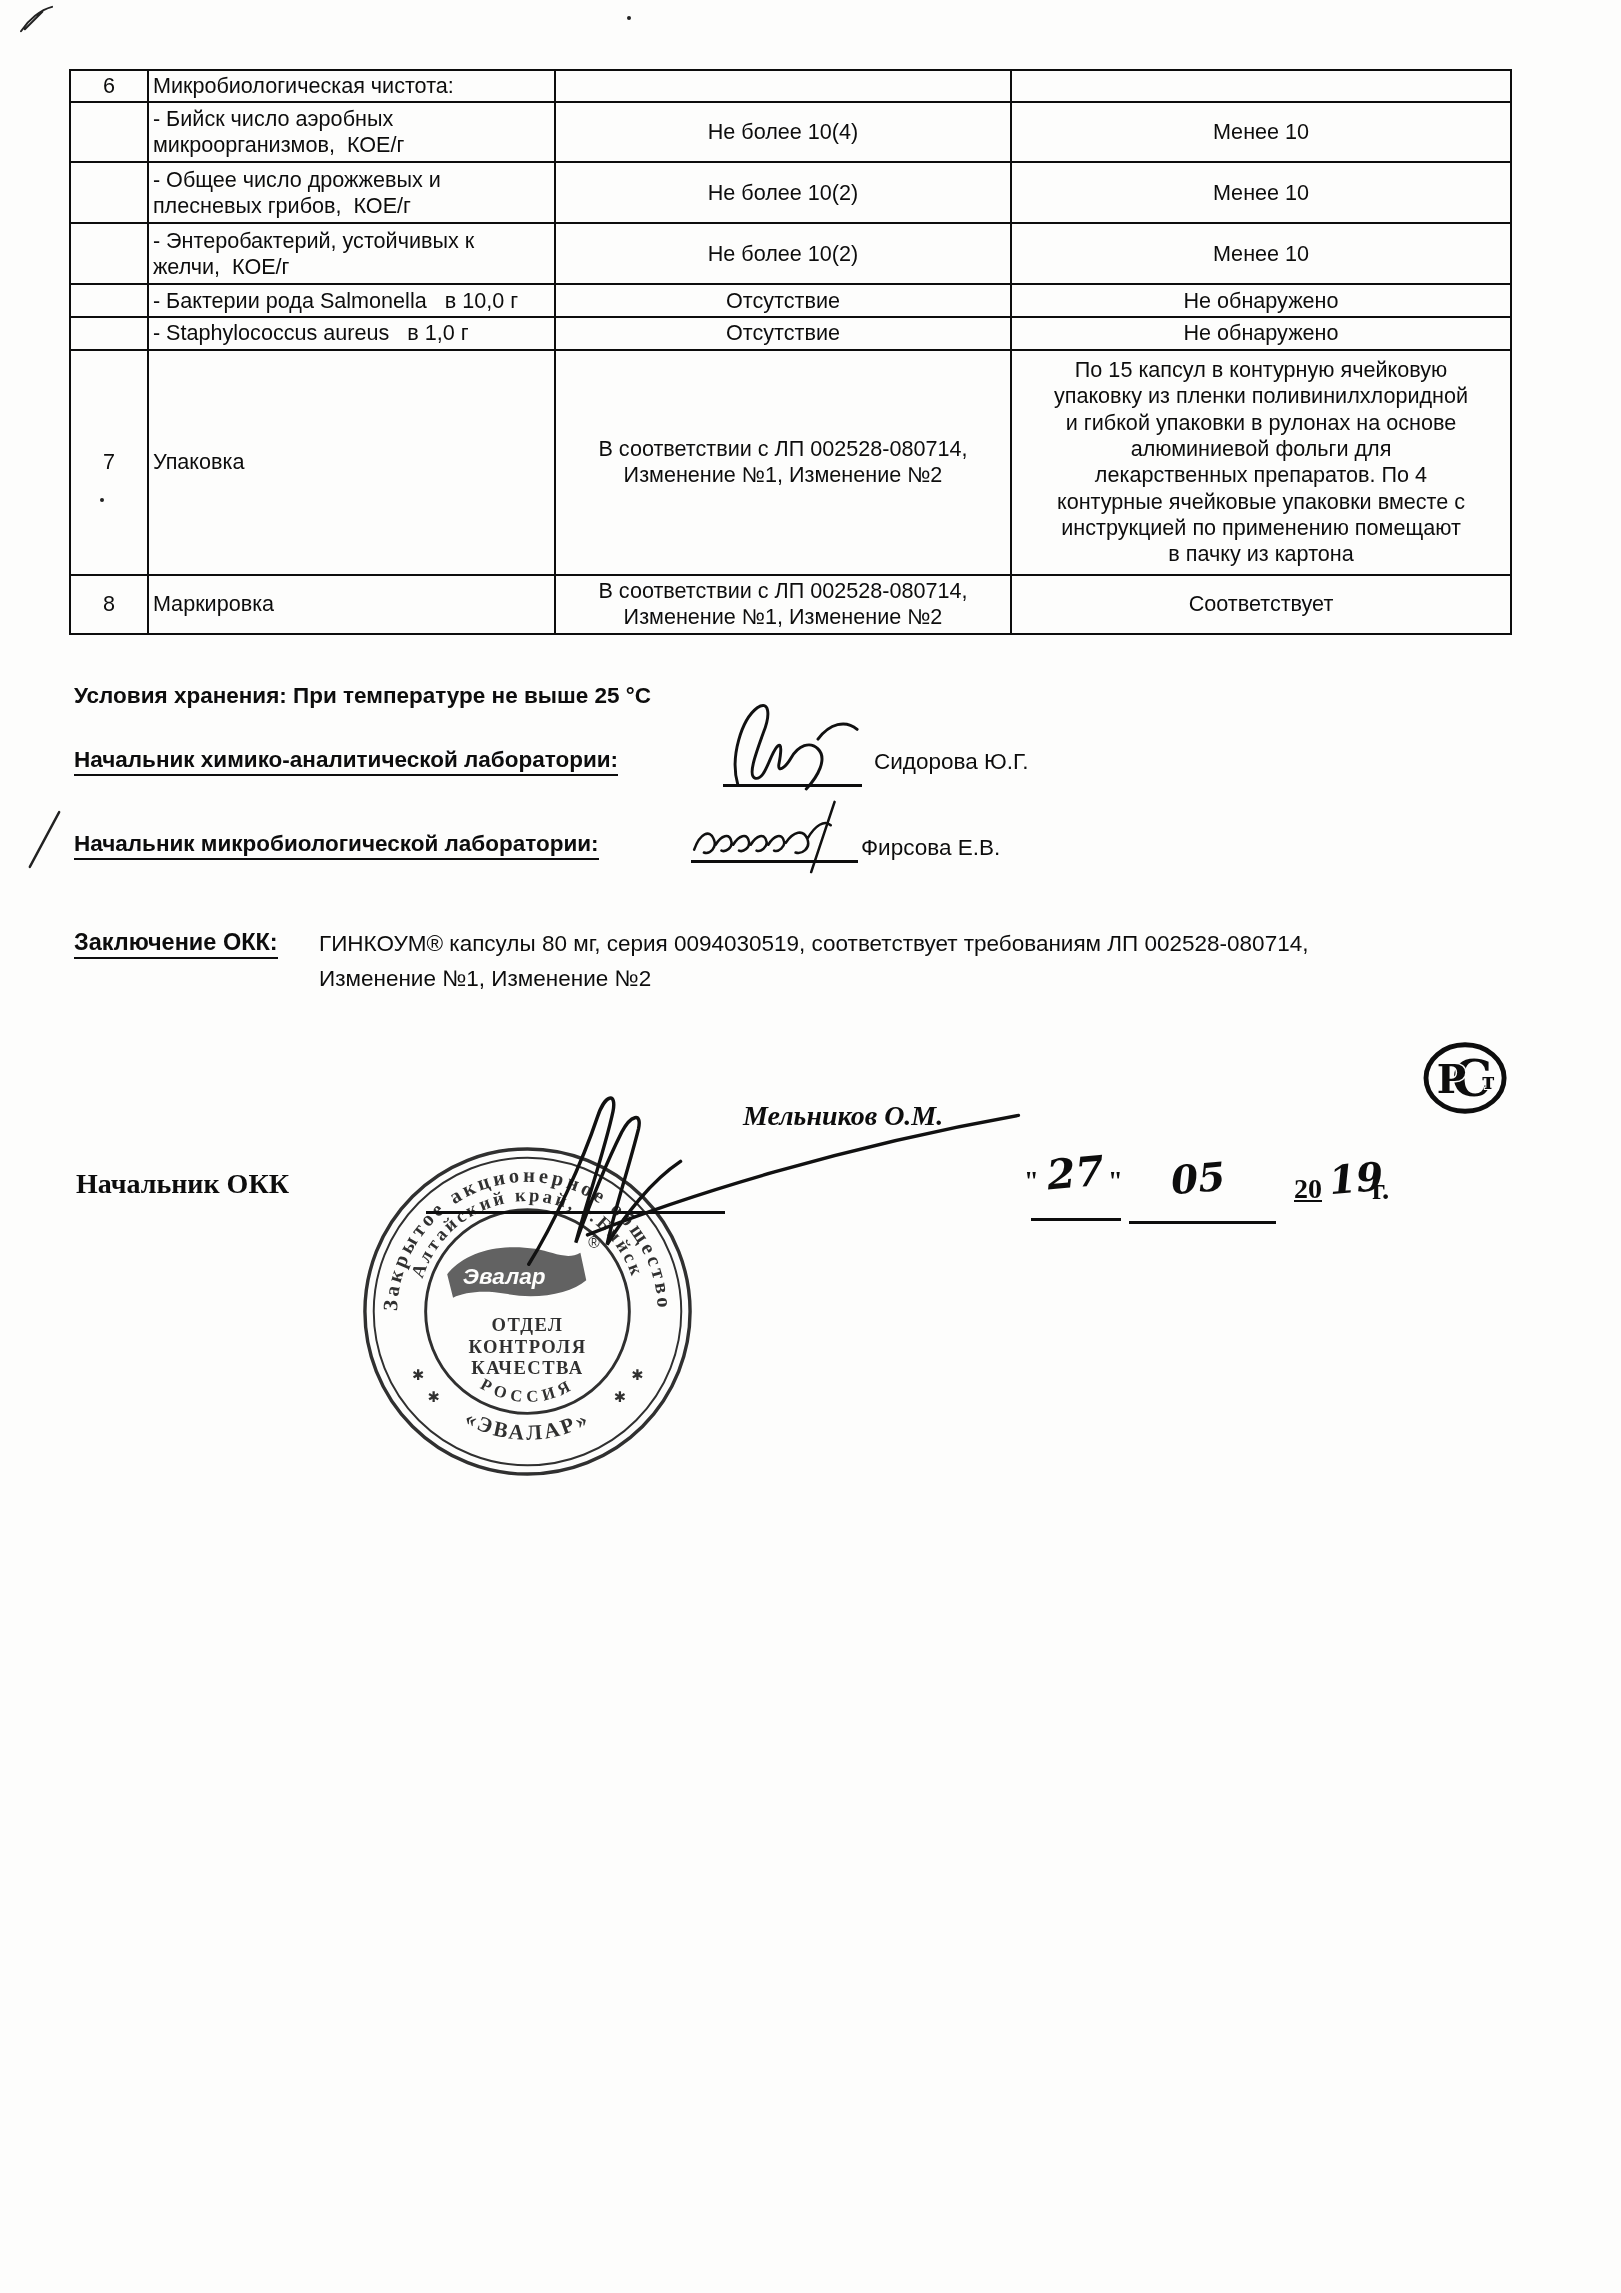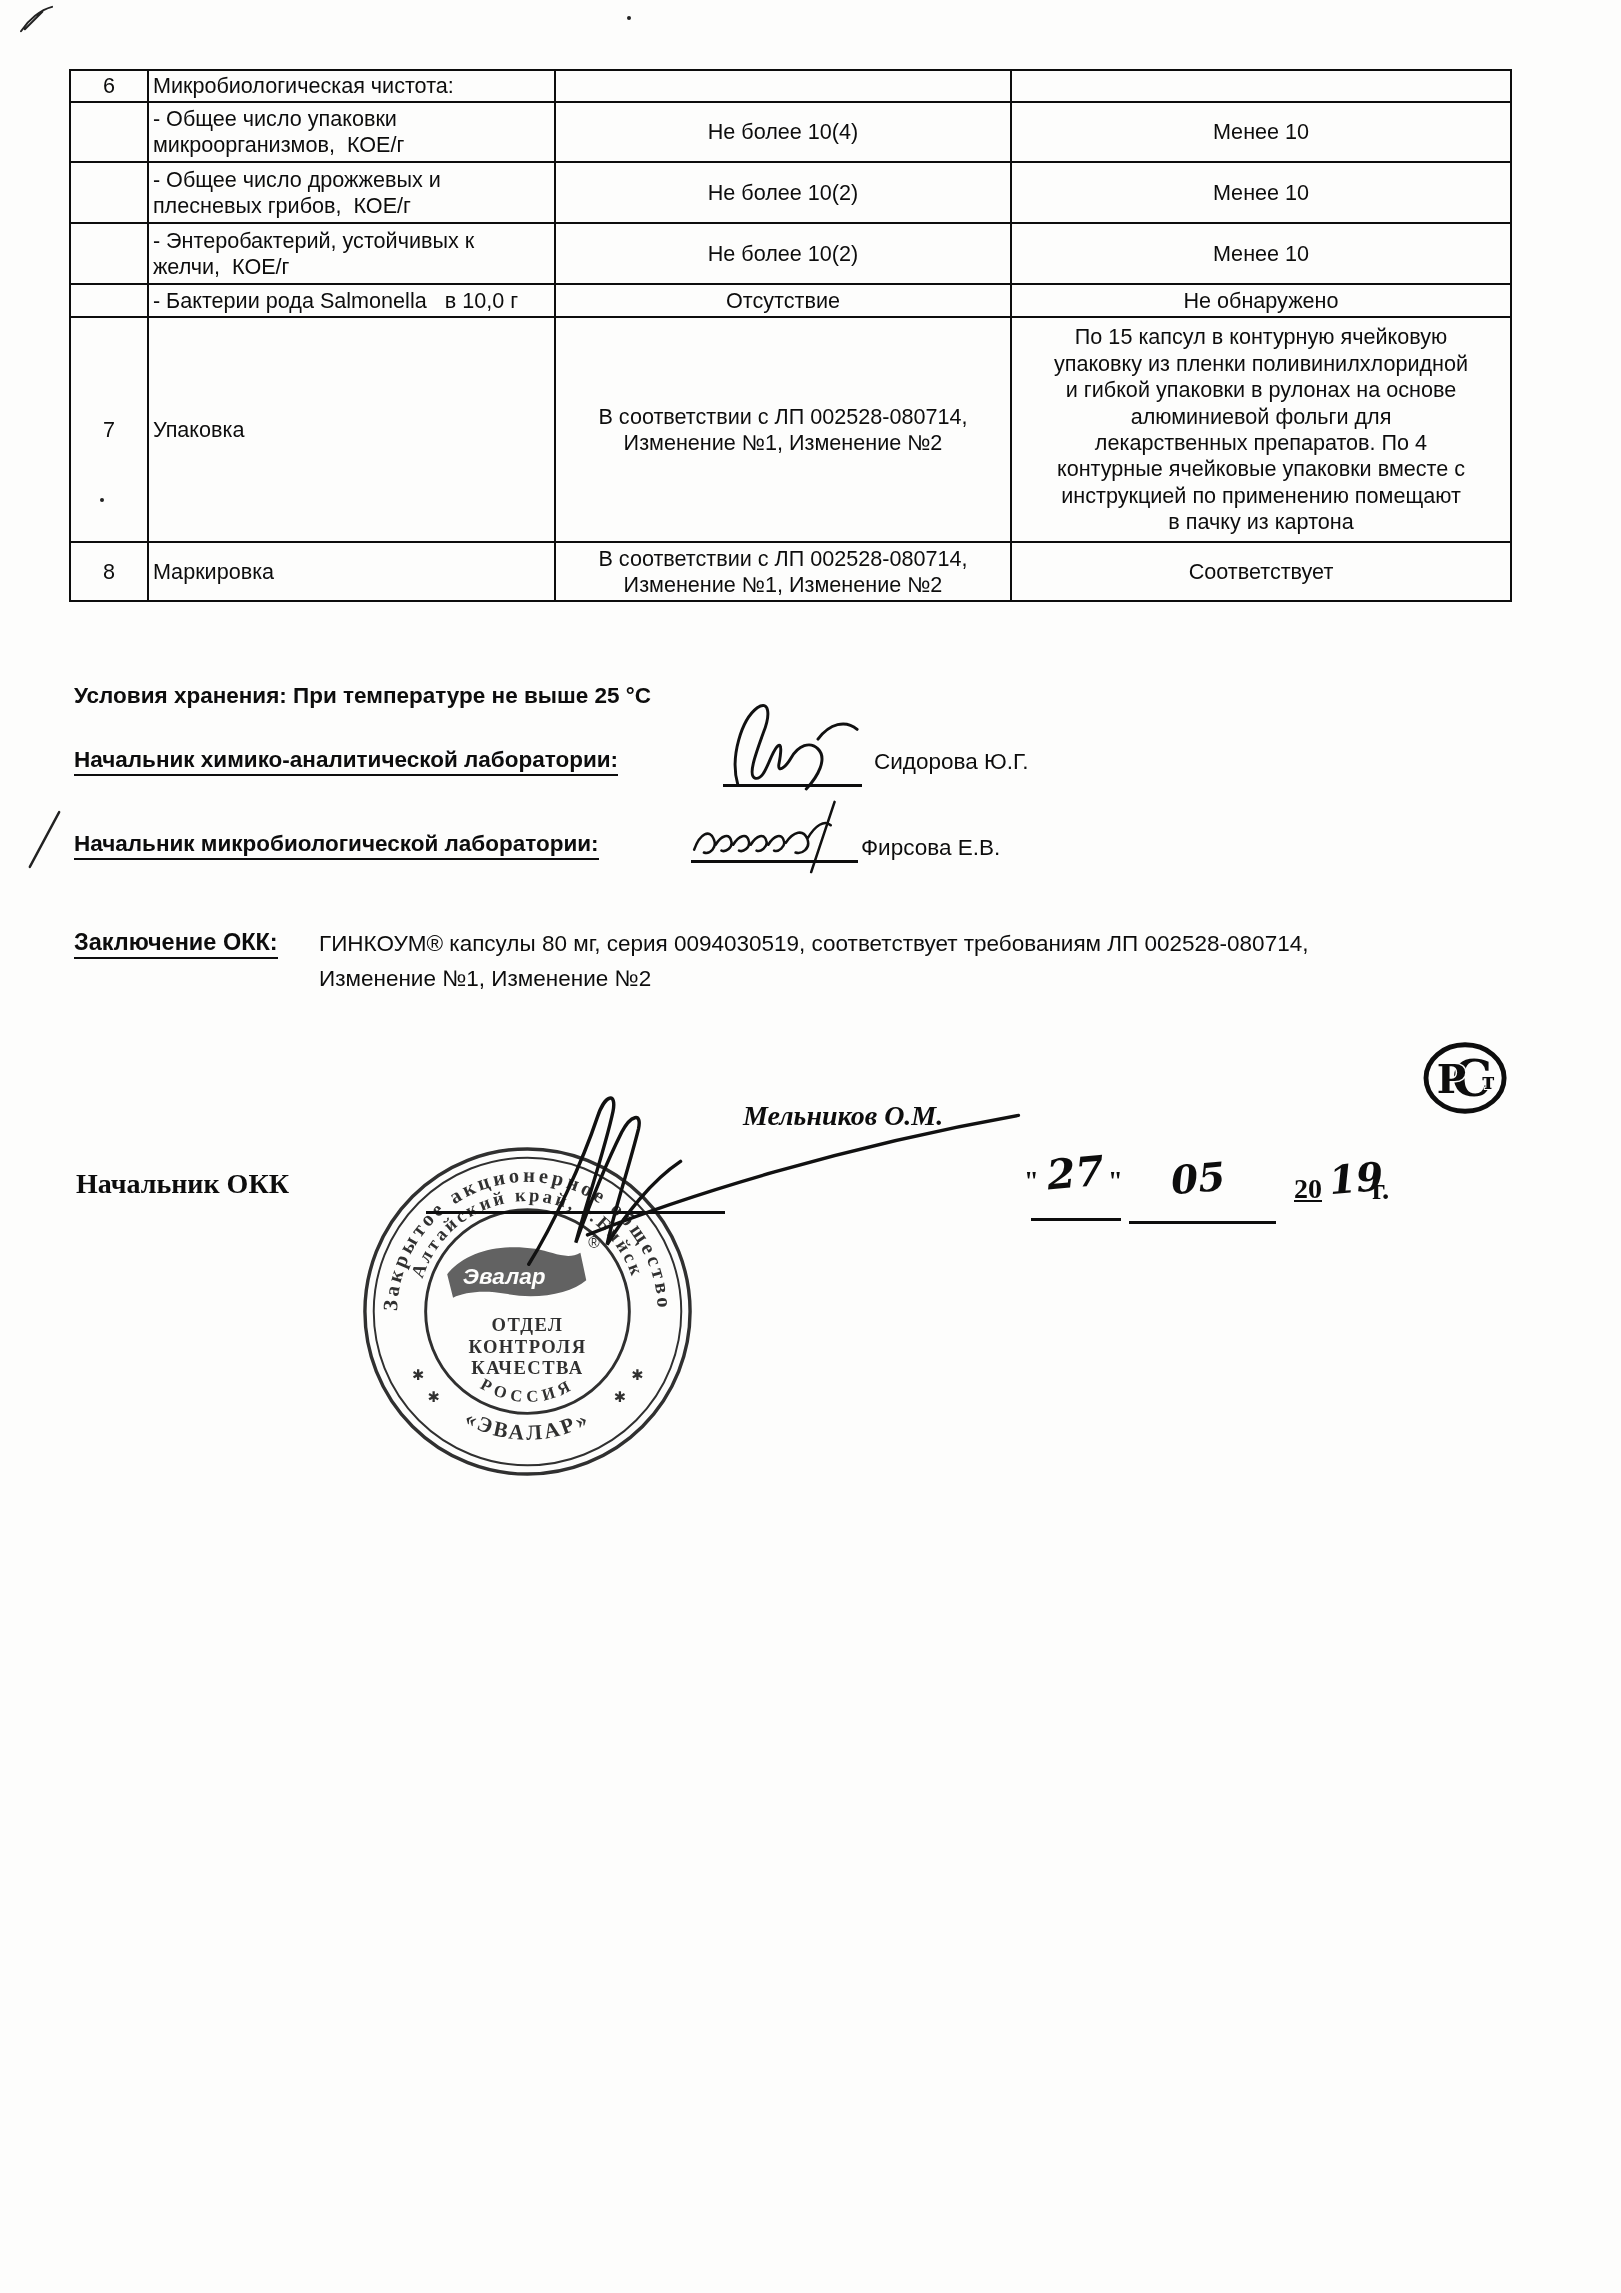--- a/index.html
+++ b/index.html
@@ -49,21 +49,21 @@
       </colgroup>
     <tbody>
         <tr style="height:31px">
       <td class="col-num">6</td>
       <td class="col-name">Микробиологическая чистота:</td>
       <td class="col-req"></td>
       <td class="col-res"></td>
     </tr>
     <tr style="height:60px">
       <td class="col-num"></td>
-      <td class="col-name">- Общее число упаковки
+      <td class="col-name">- Бийск число аэробных
 микроорганизмов,  КОЕ/г</td>
       <td class="col-req">Не более 10(4)</td>
       <td class="col-res">Менее 10</td>
     </tr>
     <tr style="height:61px">
       <td class="col-num"></td>
       <td class="col-name">- Общее число дрожжевых и
 плесневых грибов,  КОЕ/г</td>
       <td class="col-req">Не более 10(2)</td>
       <td class="col-res">Менее 10</td>
@@ -71,20 +71,26 @@
     <tr style="height:61px">
       <td class="col-num"></td>
       <td class="col-name">- Энтеробактерий, устойчивых к
 желчи,  КОЕ/г</td>
       <td class="col-req">Не более 10(2)</td>
       <td class="col-res">Менее 10</td>
     </tr>
     <tr style="height:33px">
       <td class="col-num"></td>
       <td class="col-name">- Бактерии рода Salmonella   в 10,0 г</td>
+      <td class="col-req">Отсутствие</td>
+      <td class="col-res">Не обнаружено</td>
+    </tr>
+    <tr style="height:30px">
+      <td class="col-num"></td>
+      <td class="col-name">- Staphylococcus aureus   в 1,0 г</td>
       <td class="col-req">Отсутствие</td>
       <td class="col-res">Не обнаружено</td>
     </tr>
     <tr style="height:225px">
       <td class="col-num">7</td>
       <td class="col-name">Упаковка</td>
       <td class="col-req">В соответствии с ЛП 002528-080714,
 Изменение №1, Изменение №2</td>
       <td class="col-res">По 15 капсул в контурную ячейковую
 упаковку из пленки поливинилхлоридной

